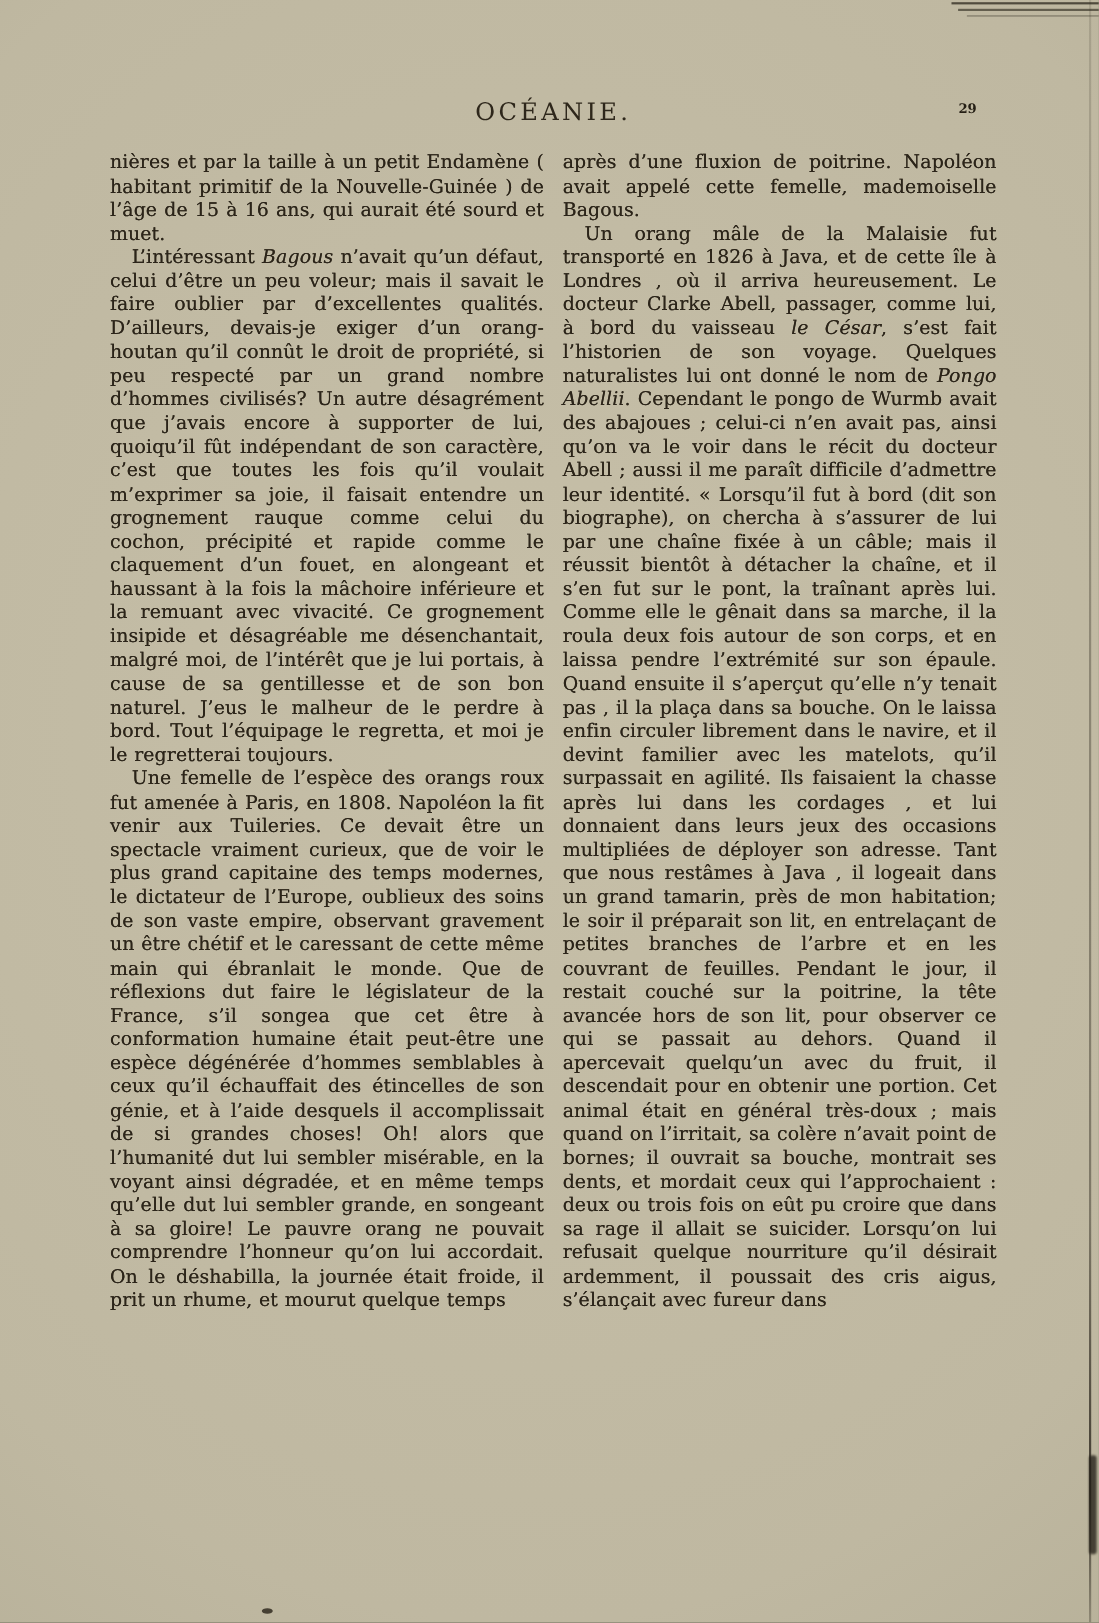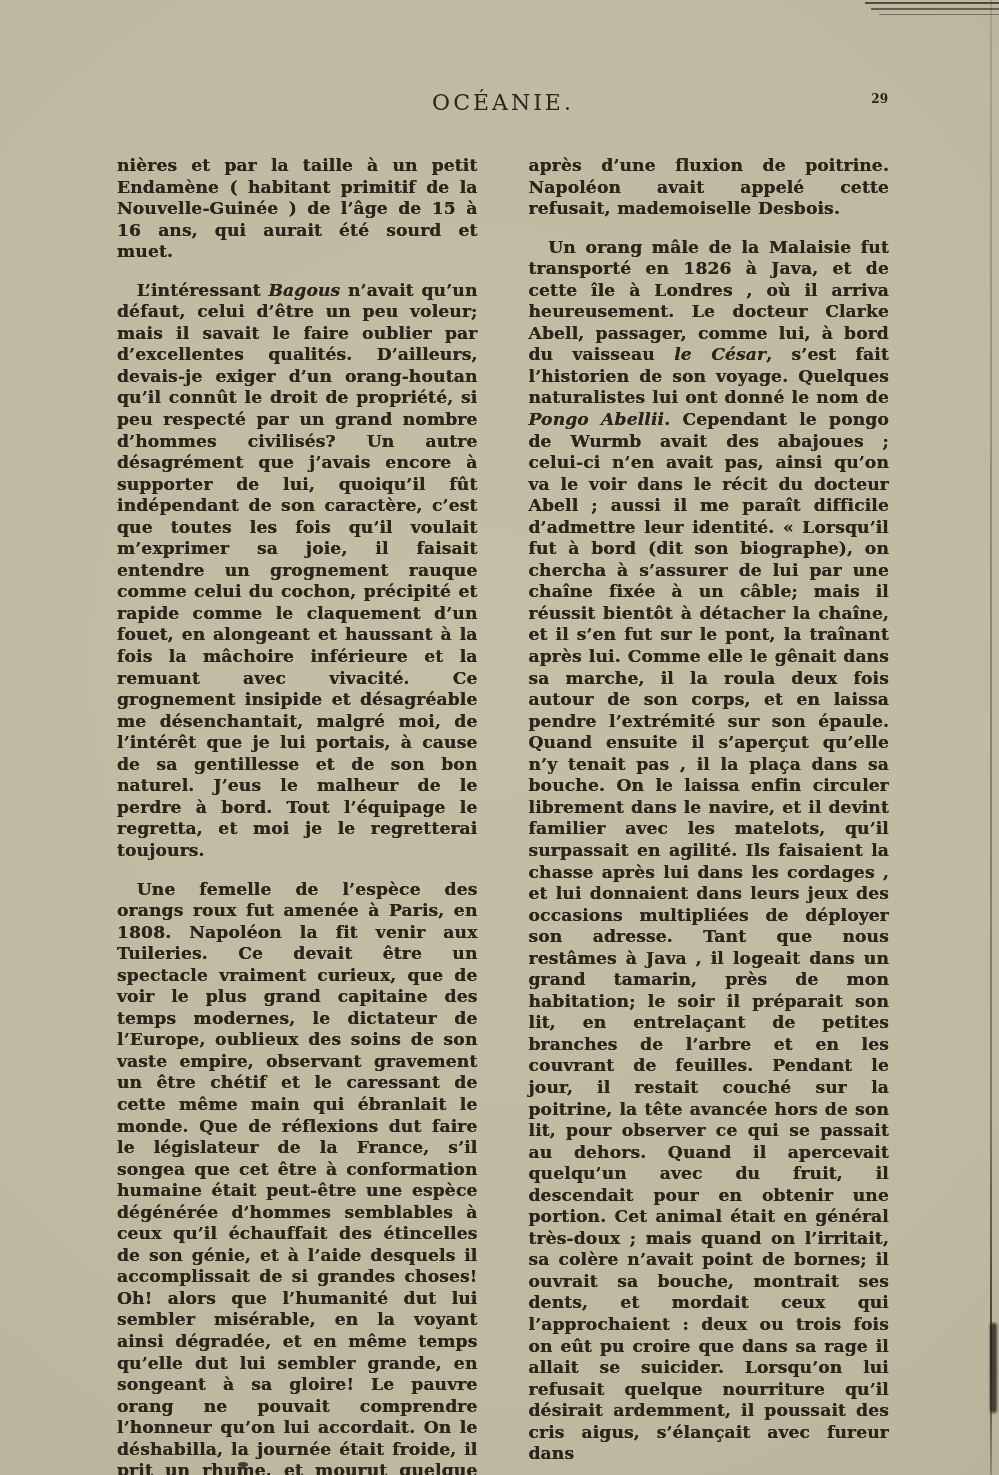--- a/index.html
+++ b/index.html
@@ -55,22 +55,21 @@
     text-align: justify;
     font-size: 17.2px;
     line-height: 21.55px;
     letter-spacing: 0.1px;
     word-spacing: 0.5px;
     hyphens: auto;
     -webkit-hyphens: auto;
     text-shadow: 0 0 0.45px rgba(43, 36, 25, 0.85);
   }
   .col p.para {
-    margin: 17px;
-    font-weight: bold;
+    margin: 0;
   }
   .col p.para.indent {
     text-indent: 1.15em;
   }
   .col em {
     font-style: italic;
   }
   
   .edge-line-1, .edge-line-2, .edge-line-3 {
     position: absolute;
@@ -133,19 +132,19 @@
       <div class="pagenum">29</div>
     </div>
 
     <div class="columns">
       <div class="col">
           <p class="para"><span>nières et par la taille à un petit Endamène ( habitant primitif de la Nouvelle-Guinée ) de l’âge de 15 à 16 ans, qui aurait été sourd et muet.</span></p>
           <p class="para indent"><span>L’intéressant </span><em>Bagous</em><span> n’avait qu’un défaut, celui d’être un peu voleur; mais il savait le faire oublier par d’excellentes qualités. D’ailleurs, devais-je exiger d’un orang-houtan qu’il connût le droit de propriété, si peu respecté par un grand nombre d’hommes civilisés? Un autre désagrément que j’avais encore à supporter de lui, quoiqu’il fût indépendant de son caractère, c’est que toutes les fois qu’il voulait m’exprimer sa joie, il faisait entendre un grognement rauque comme celui du cochon, précipité et rapide comme le claquement d’un fouet, en alongeant et haussant à la fois la mâchoire inférieure et la remuant avec vivacité. Ce grognement insipide et désagréable me désenchantait, malgré moi, de l’intérêt que je lui portais, à cause de sa gentillesse et de son bon naturel. J’eus le malheur de le perdre à bord. Tout l’équipage le regretta, et moi je le regretterai toujours.</span></p>
           <p class="para indent"><span>Une femelle de l’espèce des orangs roux fut amenée à Paris, en 1808. Napoléon la fit venir aux Tuileries. Ce devait être un spectacle vraiment curieux, que de voir le plus grand capitaine des temps modernes, le dictateur de l’Europe, oublieux des soins de son vaste empire, observant gravement un être chétif et le caressant de cette même main qui ébranlait le monde. Que de réflexions dut faire le législateur de la France, s’il songea que cet être à conformation humaine était peut-être une espèce dégénérée d’hommes semblables à ceux qu’il échauffait des étincelles de son génie, et à l’aide desquels il accomplissait de si grandes choses! Oh! alors que l’humanité dut lui sembler misérable, en la voyant ainsi dégradée, et en même temps qu’elle dut lui sembler grande, en songeant à sa gloire! Le pauvre orang ne pouvait comprendre l’honneur qu’on lui accordait. On le déshabilla, la journée était froide, il prit un rhume, et mourut quelque temps</span></p>
         </div>
       <div class="col">
-          <p class="para"><span>après d’une fluxion de poitrine. Napoléon avait appelé cette refusait, mademoiselle Desbois.</span></p>
+          <p class="para"><span>après d’une fluxion de poitrine. Napoléon avait appelé cette femelle, mademoiselle Bagous.</span></p>
           <p class="para indent"><span>Un orang mâle de la Malaisie fut transporté en 1826 à Java, et de cette île à Londres , où il arriva heureusement. Le docteur Clarke Abell, passager, comme lui, à bord du vaisseau </span><em>le César</em><span>, s’est fait l’historien de son voyage. Quelques naturalistes lui ont donné le nom de </span><em>Pongo Abellii</em><span>. Cependant le pongo de Wurmb avait des abajoues ; celui-ci n’en avait pas, ainsi qu’on va le voir dans le récit du docteur Abell ; aussi il me paraît difficile d’admettre leur identité. « Lorsqu’il fut à bord (dit son biographe), on chercha à s’assurer de lui par une chaîne fixée à un câble; mais il réussit bientôt à détacher la chaîne, et il s’en fut sur le pont, la traînant après lui. Comme elle le gênait dans sa marche, il la roula deux fois autour de son corps, et en laissa pendre l’extrémité sur son épaule. Quand ensuite il s’aperçut qu’elle n’y tenait pas , il la plaça dans sa bouche. On le laissa enfin circuler librement dans le navire, et il devint familier avec les matelots, qu’il surpassait en agilité. Ils faisaient la chasse après lui dans les cordages , et lui donnaient dans leurs jeux des occasions multipliées de déployer son adresse. Tant que nous restâmes à Java , il logeait dans un grand tamarin, près de mon habitation; le soir il préparait son lit, en entrelaçant de petites branches de l’arbre et en les couvrant de feuilles. Pendant le jour, il restait couché sur la poitrine, la tête avancée hors de son lit, pour observer ce qui se passait au dehors. Quand il apercevait quelqu’un avec du fruit, il descendait pour en obtenir une portion. Cet animal était en général très-doux ; mais quand on l’irritait, sa colère n’avait point de bornes; il ouvrait sa bouche, montrait ses dents, et mordait ceux qui l’approchaient : deux ou trois fois on eût pu croire que dans sa rage il allait se suicider. Lorsqu’on lui refusait quelque nourriture qu’il désirait ardemment, il poussait des cris aigus, s’élançait avec fureur dans</span></p>
         </div>
     </div>
 
   </div>
 </div>
 
 </body></html>

